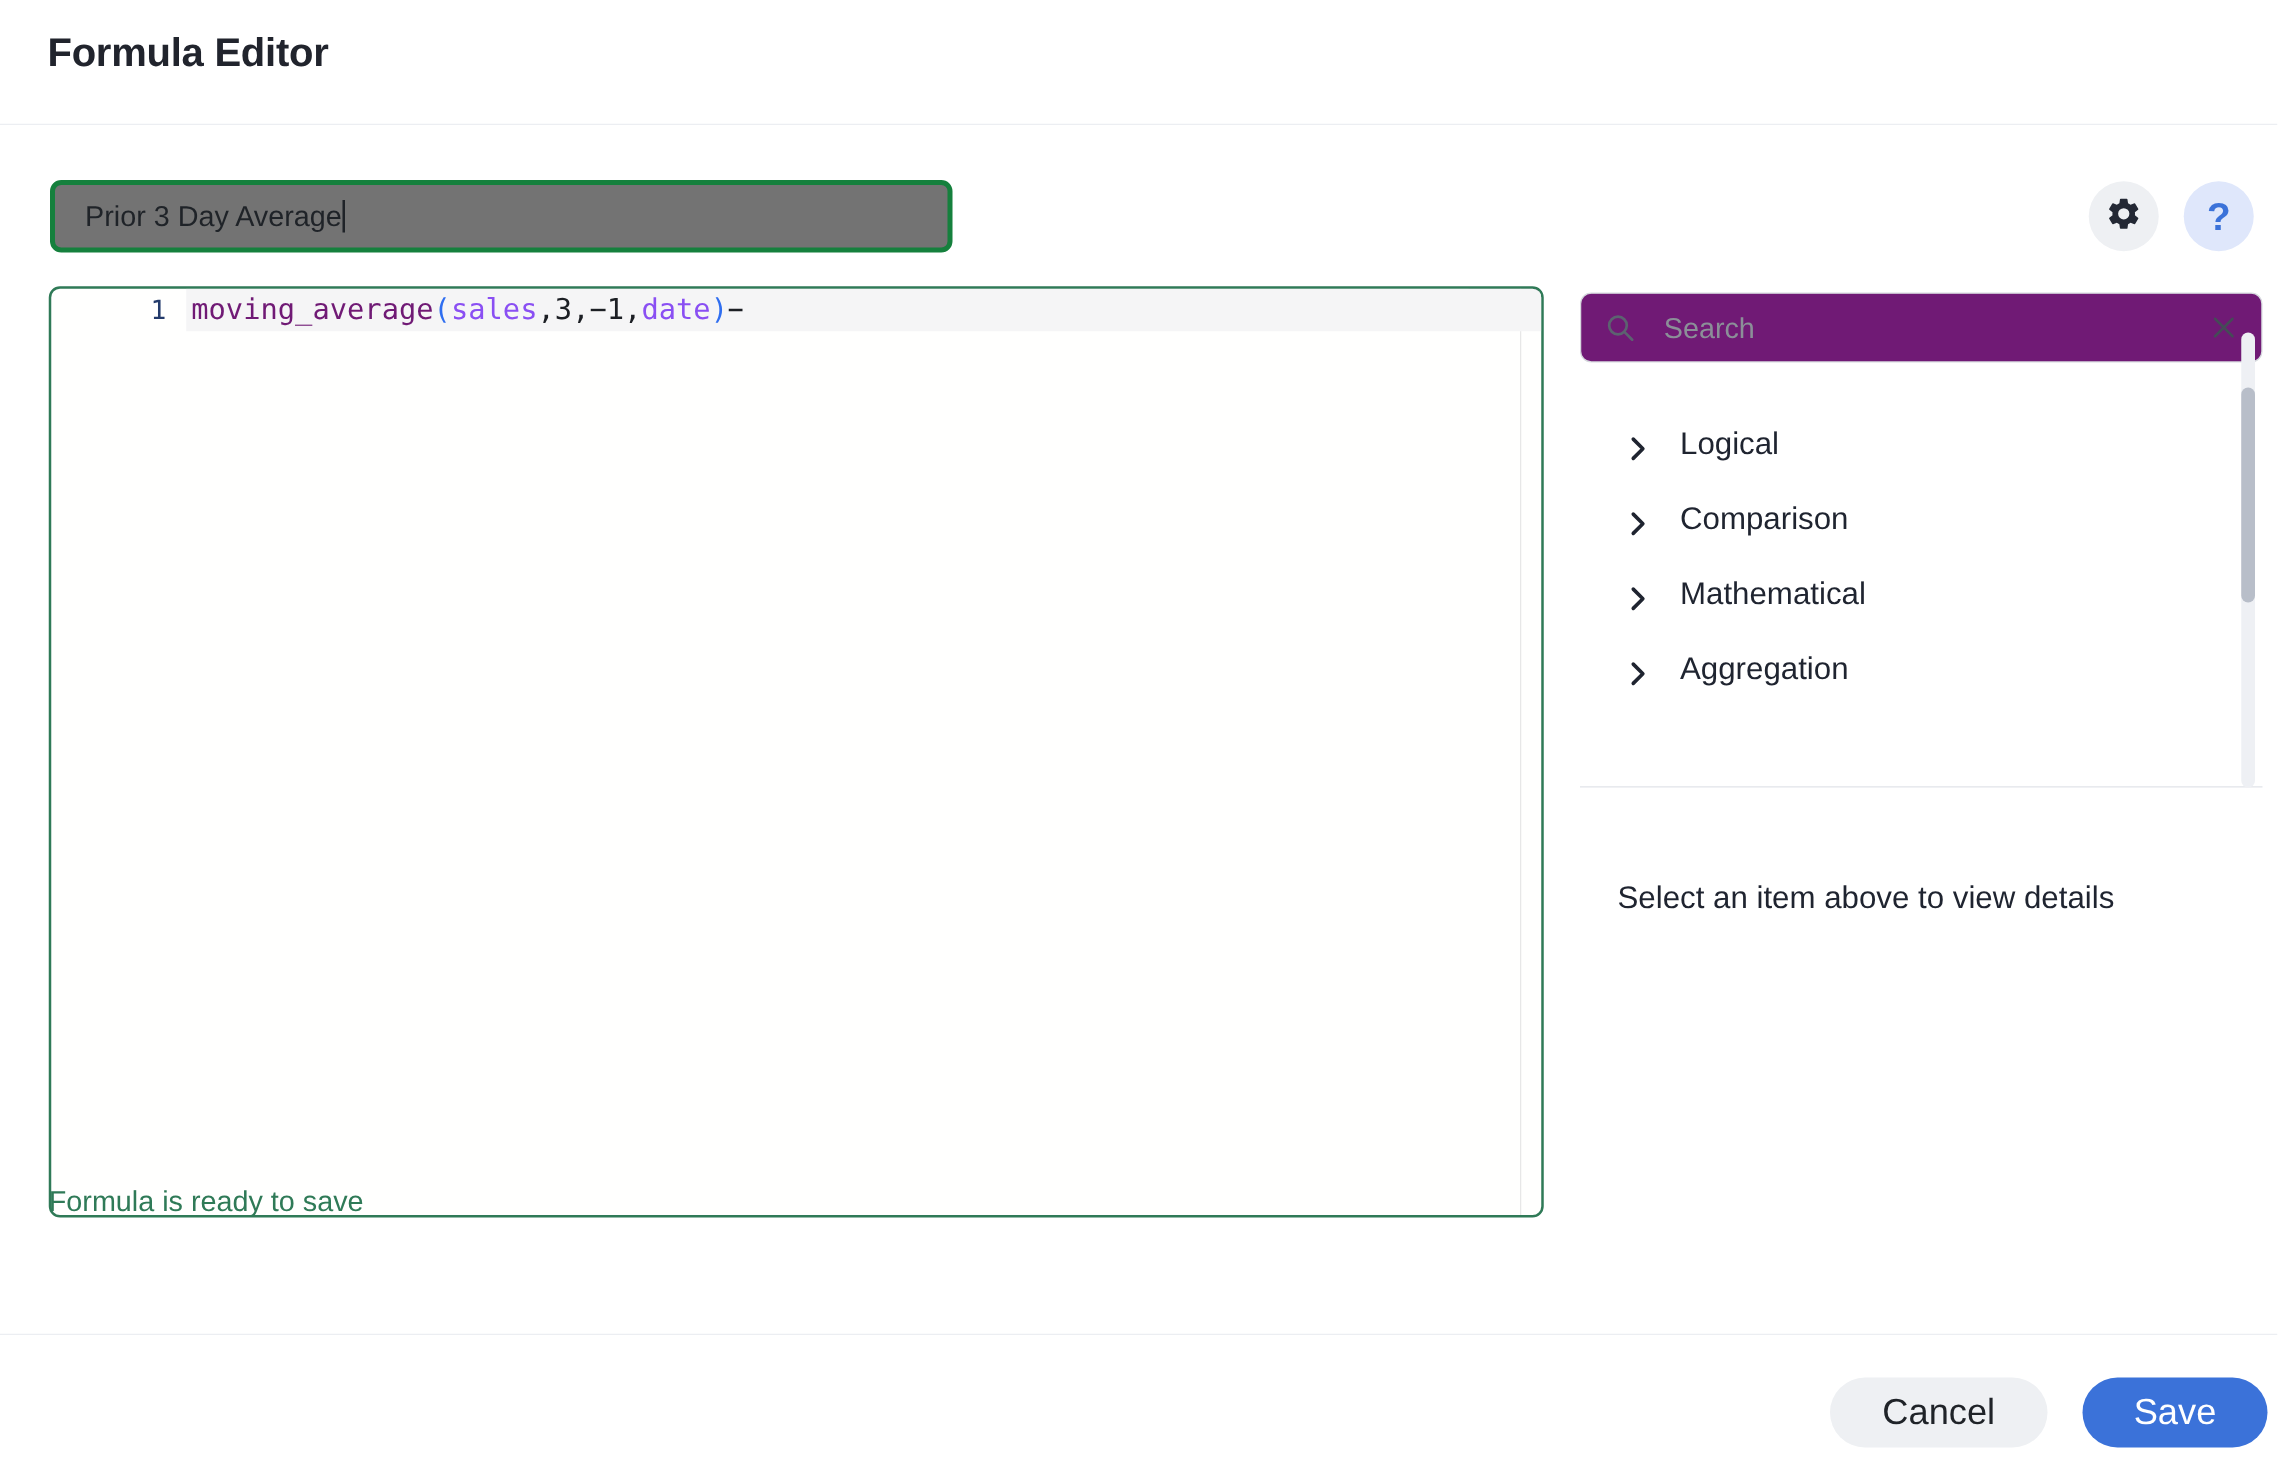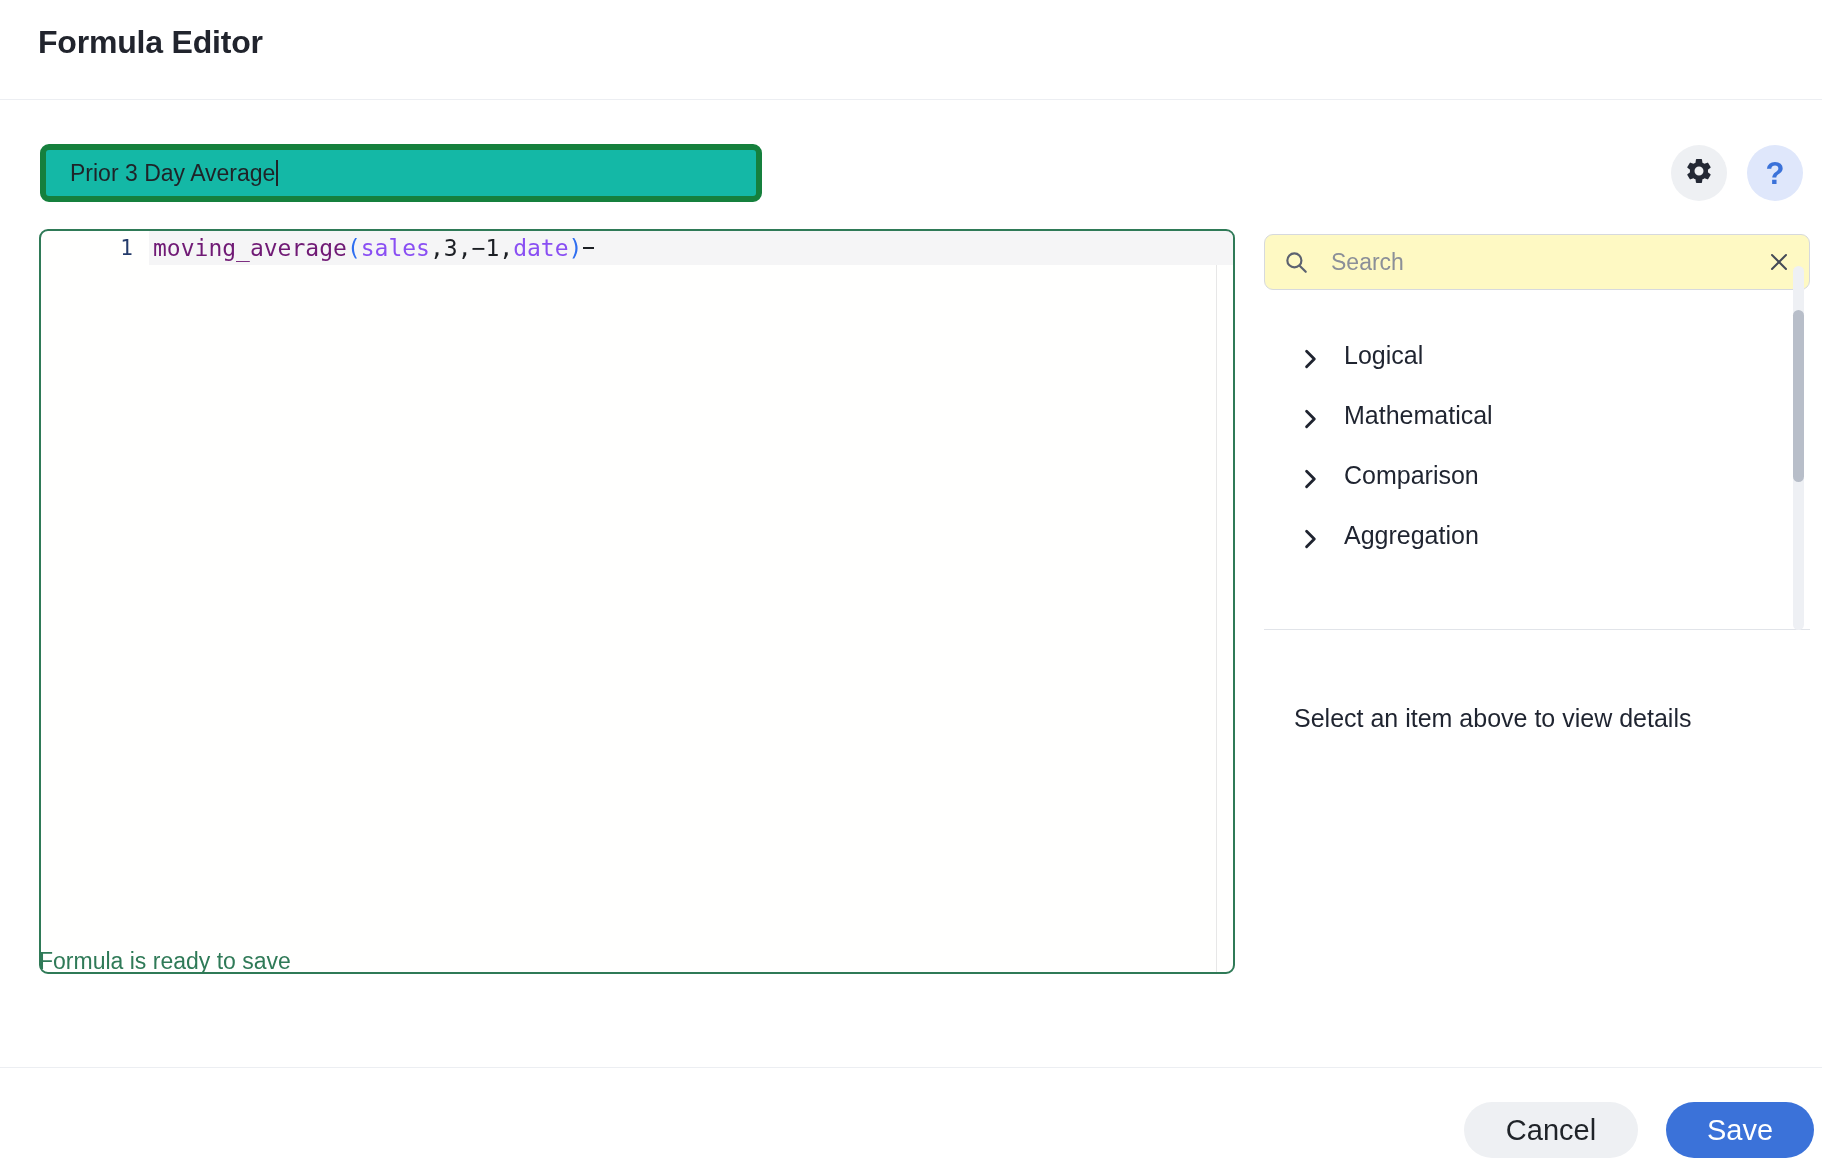--- a/index.html
+++ b/index.html
@@ -33,23 +33,23 @@
     font-weight: 600;
     color: #21242d;
     letter-spacing: -0.2px;
   }
 
   
   .name-input {
     position: absolute;
     left: 40px; top: 144px;
     width: 722px; height: 58px;
-    border: 6px solid #15803d;
+    border: 4px solid #15803d;
     border-radius: 9px;
-    background: #14b8a6;
+    background: #737373;
     display: flex;
     align-items: center;
     padding: 16px 24px;
   }
   .name-input-value {
     font-size: 23px;
     color: #1f2328;
     white-space: nowrap;
   }
   .caret {
@@ -152,21 +152,21 @@
     color: #2f7a57;
   }
 
   
   .search-box {
     position: absolute;
     left: 1264px; top: 234px;
     width: 546px; height: 56px;
     border: 1px solid #d6d9de;
     border-radius: 9px;
-    background: #fef9c3;
+    background: #701a75;
     display: flex;
     align-items: center;
     padding: 0 18px;
   }
   .search-icon { flex: 0 0 auto; margin-right: 22px; display:flex; }
   .search-input-text {
     flex: 1;
     font-size: 23px;
     color: #8b8f98;
   }
@@ -317,29 +317,29 @@
           </svg>
       </span>
       <span class="category-label">Logical</span>
     </div>
     <div class="category-item">
       <span class="chevron">
         <svg width="16" height="22" viewBox="0 0 12 20" fill="none" stroke="#1f2430" stroke-width="2.6" stroke-linecap="round" stroke-linejoin="round">
             <polyline points="2,3 9,10 2,17"></polyline>
           </svg>
       </span>
-      <span class="category-label">Mathematical</span>
+      <span class="category-label">Comparison</span>
     </div>
     <div class="category-item">
       <span class="chevron">
         <svg width="16" height="22" viewBox="0 0 12 20" fill="none" stroke="#1f2430" stroke-width="2.6" stroke-linecap="round" stroke-linejoin="round">
             <polyline points="2,3 9,10 2,17"></polyline>
           </svg>
       </span>
-      <span class="category-label">Comparison</span>
+      <span class="category-label">Mathematical</span>
     </div>
     <div class="category-item">
       <span class="chevron">
         <svg width="16" height="22" viewBox="0 0 12 20" fill="none" stroke="#1f2430" stroke-width="2.6" stroke-linecap="round" stroke-linejoin="round">
             <polyline points="2,3 9,10 2,17"></polyline>
           </svg>
       </span>
       <span class="category-label">Aggregation</span>
     </div>
   </div>

